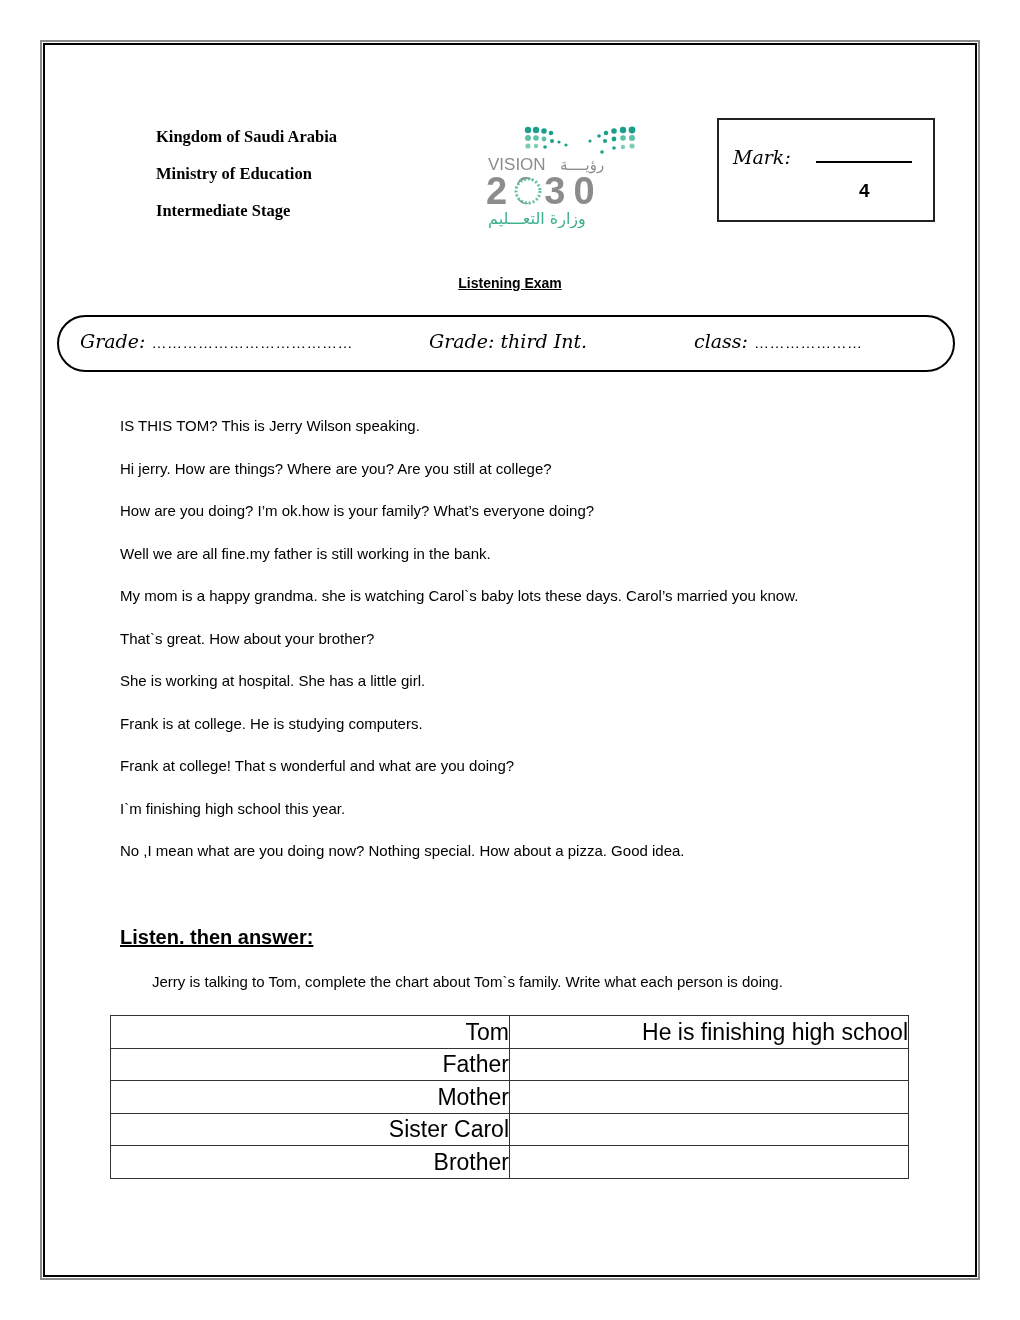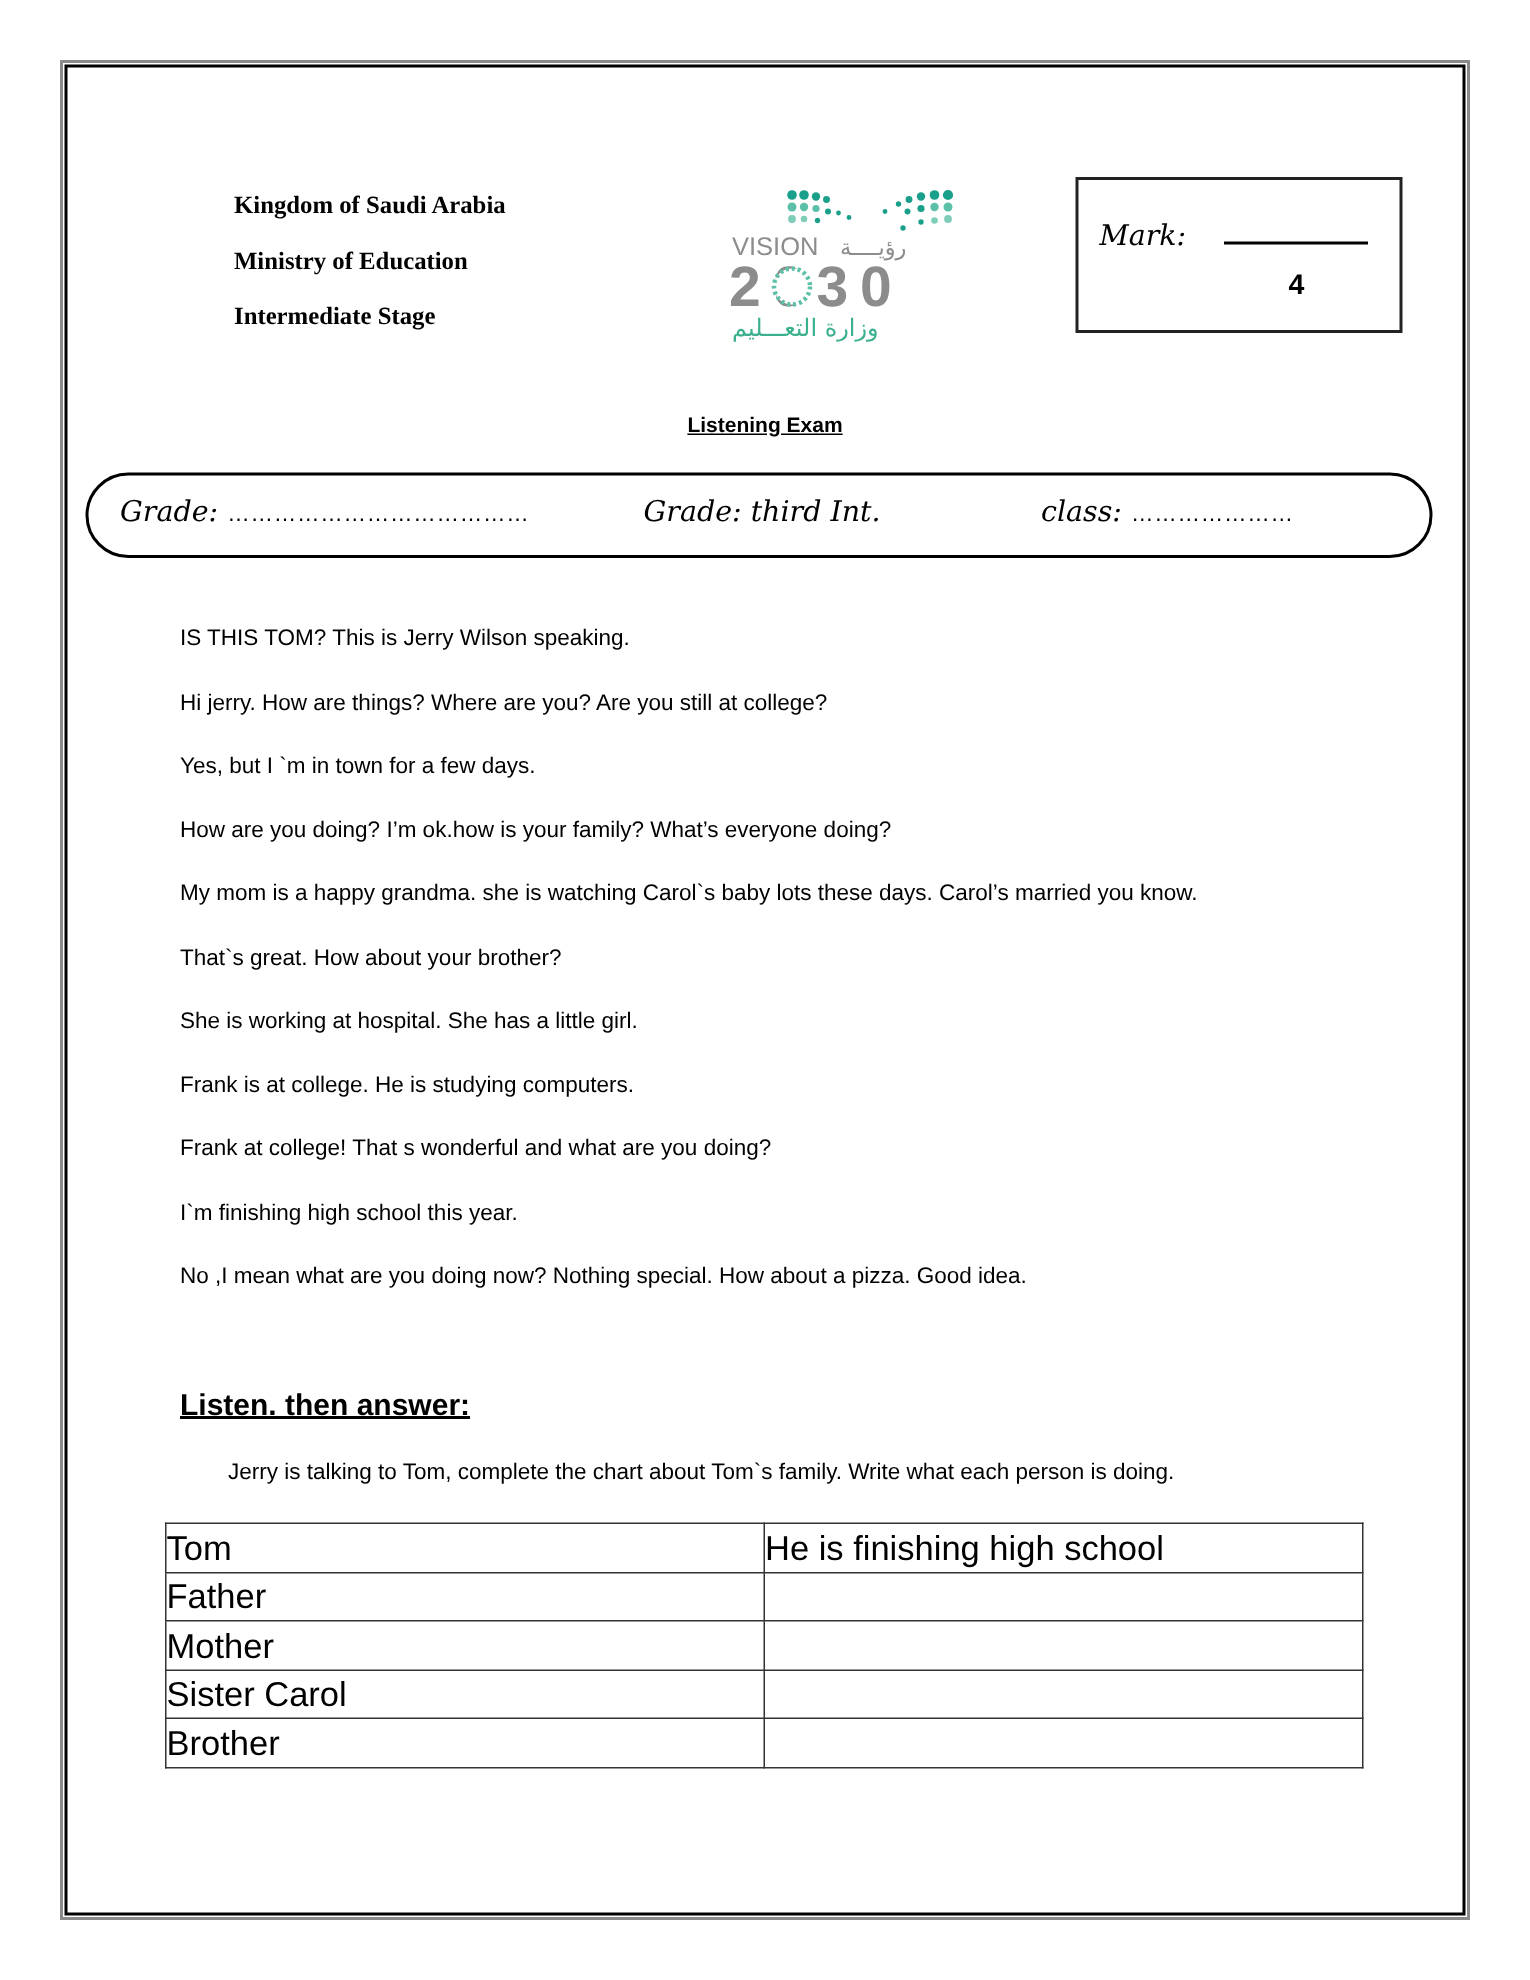--- a/index.html
+++ b/index.html
@@ -24,21 +24,21 @@
     .info-field { position: absolute; top: 13px; font-family: "DejaVu Serif", serif; font-style: italic; font-size: 19px; white-space: nowrap; }
     .info-field .dots { font-style: normal; font-family: "Liberation Sans", sans-serif; font-size: 15px; letter-spacing: 0.5px; }
 
     .dialogue { position: absolute; left: 120px; top: 415px; font-size: 15px; }
     .dialogue .line { height: 42.5px; line-height: 22px; white-space: nowrap; }
 
     .section-heading { position: absolute; left: 120px; top: 926px; font-weight: bold; font-size: 20px; text-decoration: underline; }
     .instruction { position: absolute; left: 152px; top: 973px; font-size: 15px; white-space: nowrap; }
 
     .chart { position: absolute; left: 110px; top: 1015px; border-collapse: collapse; }
-    .chart td { border: 1.5px solid #333; height: 31.5px; padding: 0; text-align: left; font-size: 23px; line-height: 28px; }
+    .chart td { border: 1.5px solid #333; height: 31.5px; padding: 0; text-align: right; font-size: 23px; line-height: 28px; }
     .chart td.person { width: 398px; }
     .chart td.activity { width: 398px; }
   </style>
 </head>
 <body>
 
 <div class="page-border-outer"></div>
 <div class="page-border-inner"></div>
 
 <div class="ministry">
@@ -102,22 +102,22 @@
   </div>
   <div class="info-field" style="left:635px;">
     <span>class:</span>
     <span class="dots">…………………</span>
   </div>
 </div>
 
 <div class="dialogue">
   <div class="line">IS THIS TOM? This is Jerry Wilson speaking.</div>
   <div class="line">Hi jerry. How are things? Where are you? Are you still at college?</div>
-  <div class="line">Yes, but I `m in town for  a few  days.</div>
   <div class="line">How are you doing? I’m ok.how is your family? What’s everyone doing?</div>
+  <div class="line">Well we are all fine.my father is still working in the bank.</div>
   <div class="line">My mom is a happy grandma. she is watching Carol`s baby lots these days. Carol’s married you know.</div>
   <div class="line">That`s great. How about your brother?</div>
   <div class="line">She is working at hospital. She has a little girl.</div>
   <div class="line">Frank is at college. He is studying computers.</div>
   <div class="line">Frank at college! That s wonderful and what are you doing?</div>
   <div class="line">I`m finishing high school this year.</div>
   <div class="line">No ,I mean what are you doing now? Nothing special. How about a pizza. Good idea.</div>
 </div>
 
 <div class="section-heading">Listen. then answer:</div>

